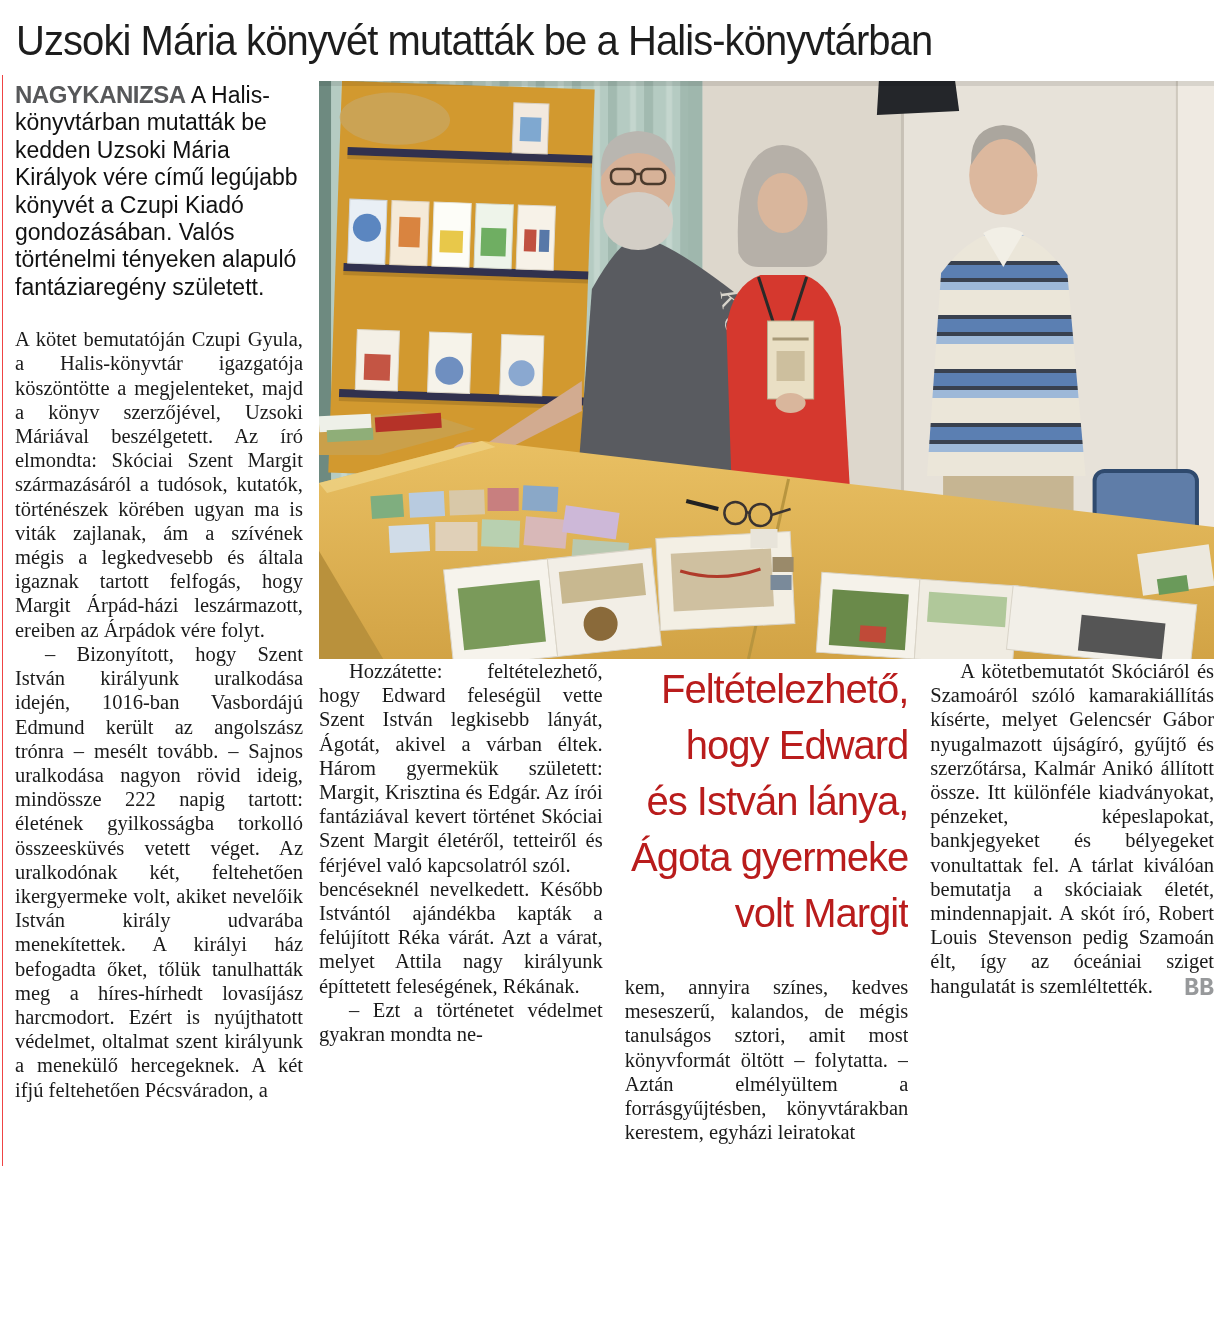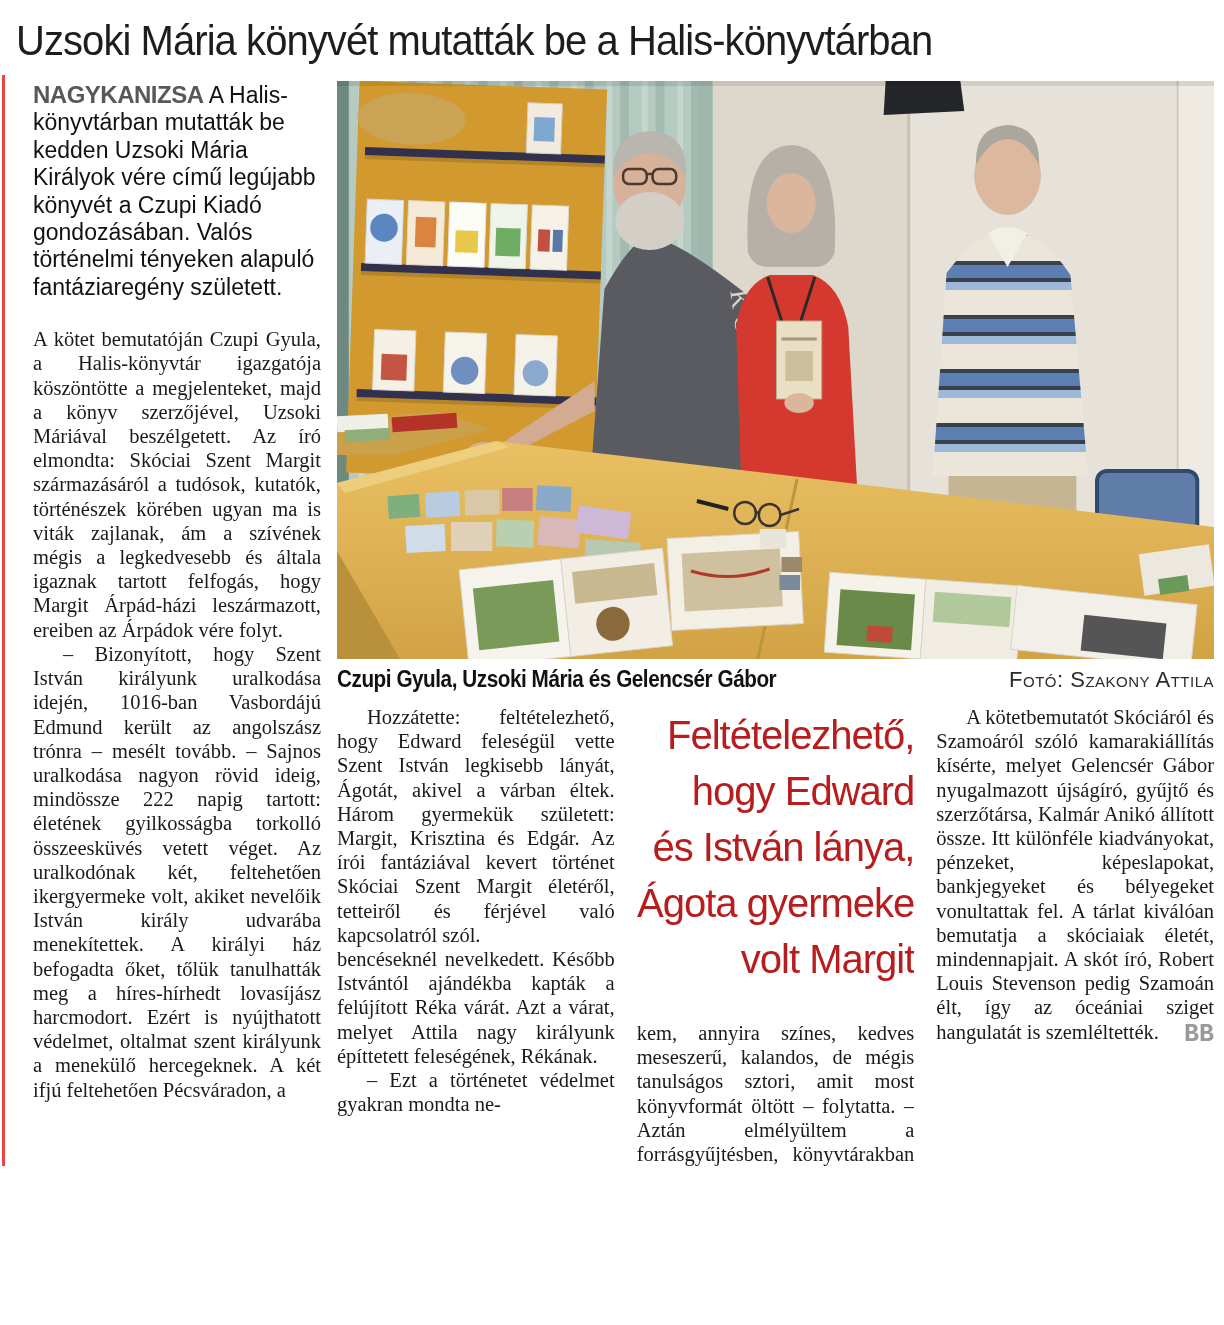--- a/index.html
+++ b/index.html
@@ -9,22 +9,22 @@
   .masthead{padding:2px 10px 0 8px;}
   .headline{margin:0;line-height:1;height:152px;overflow:visible;white-space:nowrap;}
   .headline span{display:inline-block;transform:scale(.68,1.04);transform-origin:0 0;
         font-family:"Liberation Sans",sans-serif;font-weight:700;font-size:157px;
         letter-spacing:-5px;color:#141414;}
   .subhead{margin:14px 0 10px 8px;white-space:nowrap;}
   .subhead span{display:inline-block;transform:scaleX(.93);transform-origin:0 50%;
         font-family:"Liberation Sans",sans-serif;font-weight:400;font-size:43px;
         letter-spacing:-1px;color:#1d1d1d;}
   
-  .content{display:flex;margin-left:2px;border-left:3px solid #ef4444;
-        padding:6px 10px 0 28px;height:1085px;}
+  .content{display:flex;margin-left:2px;border-left:1px solid #ef4444;
+        padding:6px 10px 0 12px;height:1085px;}
   .col1{flex:0 0 288px;margin-right:16px;overflow:hidden;}
   .rightarea{flex:1;min-width:0;display:flex;flex-direction:column;}
   
   .lead{font-family:"Liberation Sans",sans-serif;font-size:23px;line-height:27.4px;
         margin:0 0 26px 0;color:#111;}
   .lead .loc{font-weight:700;color:#57585a;font-size:24px;letter-spacing:-.5px;}
   p.body{font-size:20.5px;line-height:24.2px;text-align:justify;margin:0;}
   p.body.indent{text-indent:30px;}
   
   figure{margin:0;}
@@ -250,24 +250,20 @@
             <g>
               <rect x="688" y="514" width="184" height="64" fill="#f2efe8" stroke="#d9d4c8" transform="rotate(6 780 546)"></rect>
               <rect x="758" y="538" width="84" height="36" fill="#555555" transform="rotate(6 800 556)"></rect>
               <rect x="818" y="468" width="72" height="42" fill="#ece8de" transform="rotate(-8 854 489)"></rect>
               <rect x="836" y="496" width="30" height="16" fill="#6a9a5a" transform="rotate(-8 851 504)"></rect>
             </g>
           </g>
           <rect x="0" y="0" width="892" height="5" fill="#00000018"></rect>
         </svg>
         </div>
-        <figcaption>
-          <span class="cap"><span>Czupi Gyula, Uzsoki Mária és Gelencsér Gábor</span></span>
-          <span class="credit">Fotó: Szakony Attila</span>
-        </figcaption>
       </figure>
 
       <div class="cols">
         <div class="bcol">
           <p class="body indent">Hozzátette: feltételezhető, hogy Edward feleségül vette Szent István legkisebb lányát, Ágotát, akivel a várban éltek. Három gyermekük született: Margit, Krisztina és Edgár. Az írói fantáziával kevert történet Skóciai Szent Margit életéről, tetteiről és férjével való kapcsolatról szól.</p>
           <p class="body">bencéseknél nevelkedett. Később Istvántól ajándékba kapták a felújított Réka várát. Azt a várat, melyet Attila nagy királyunk építtetett feleségének, Rékának.</p>
           <p class="body indent">– Ezt a történetet védelmet gyakran mondta ne-</p>
         </div>
         <div class="bcol">
           <div class="pullquote">Feltételezhető,

